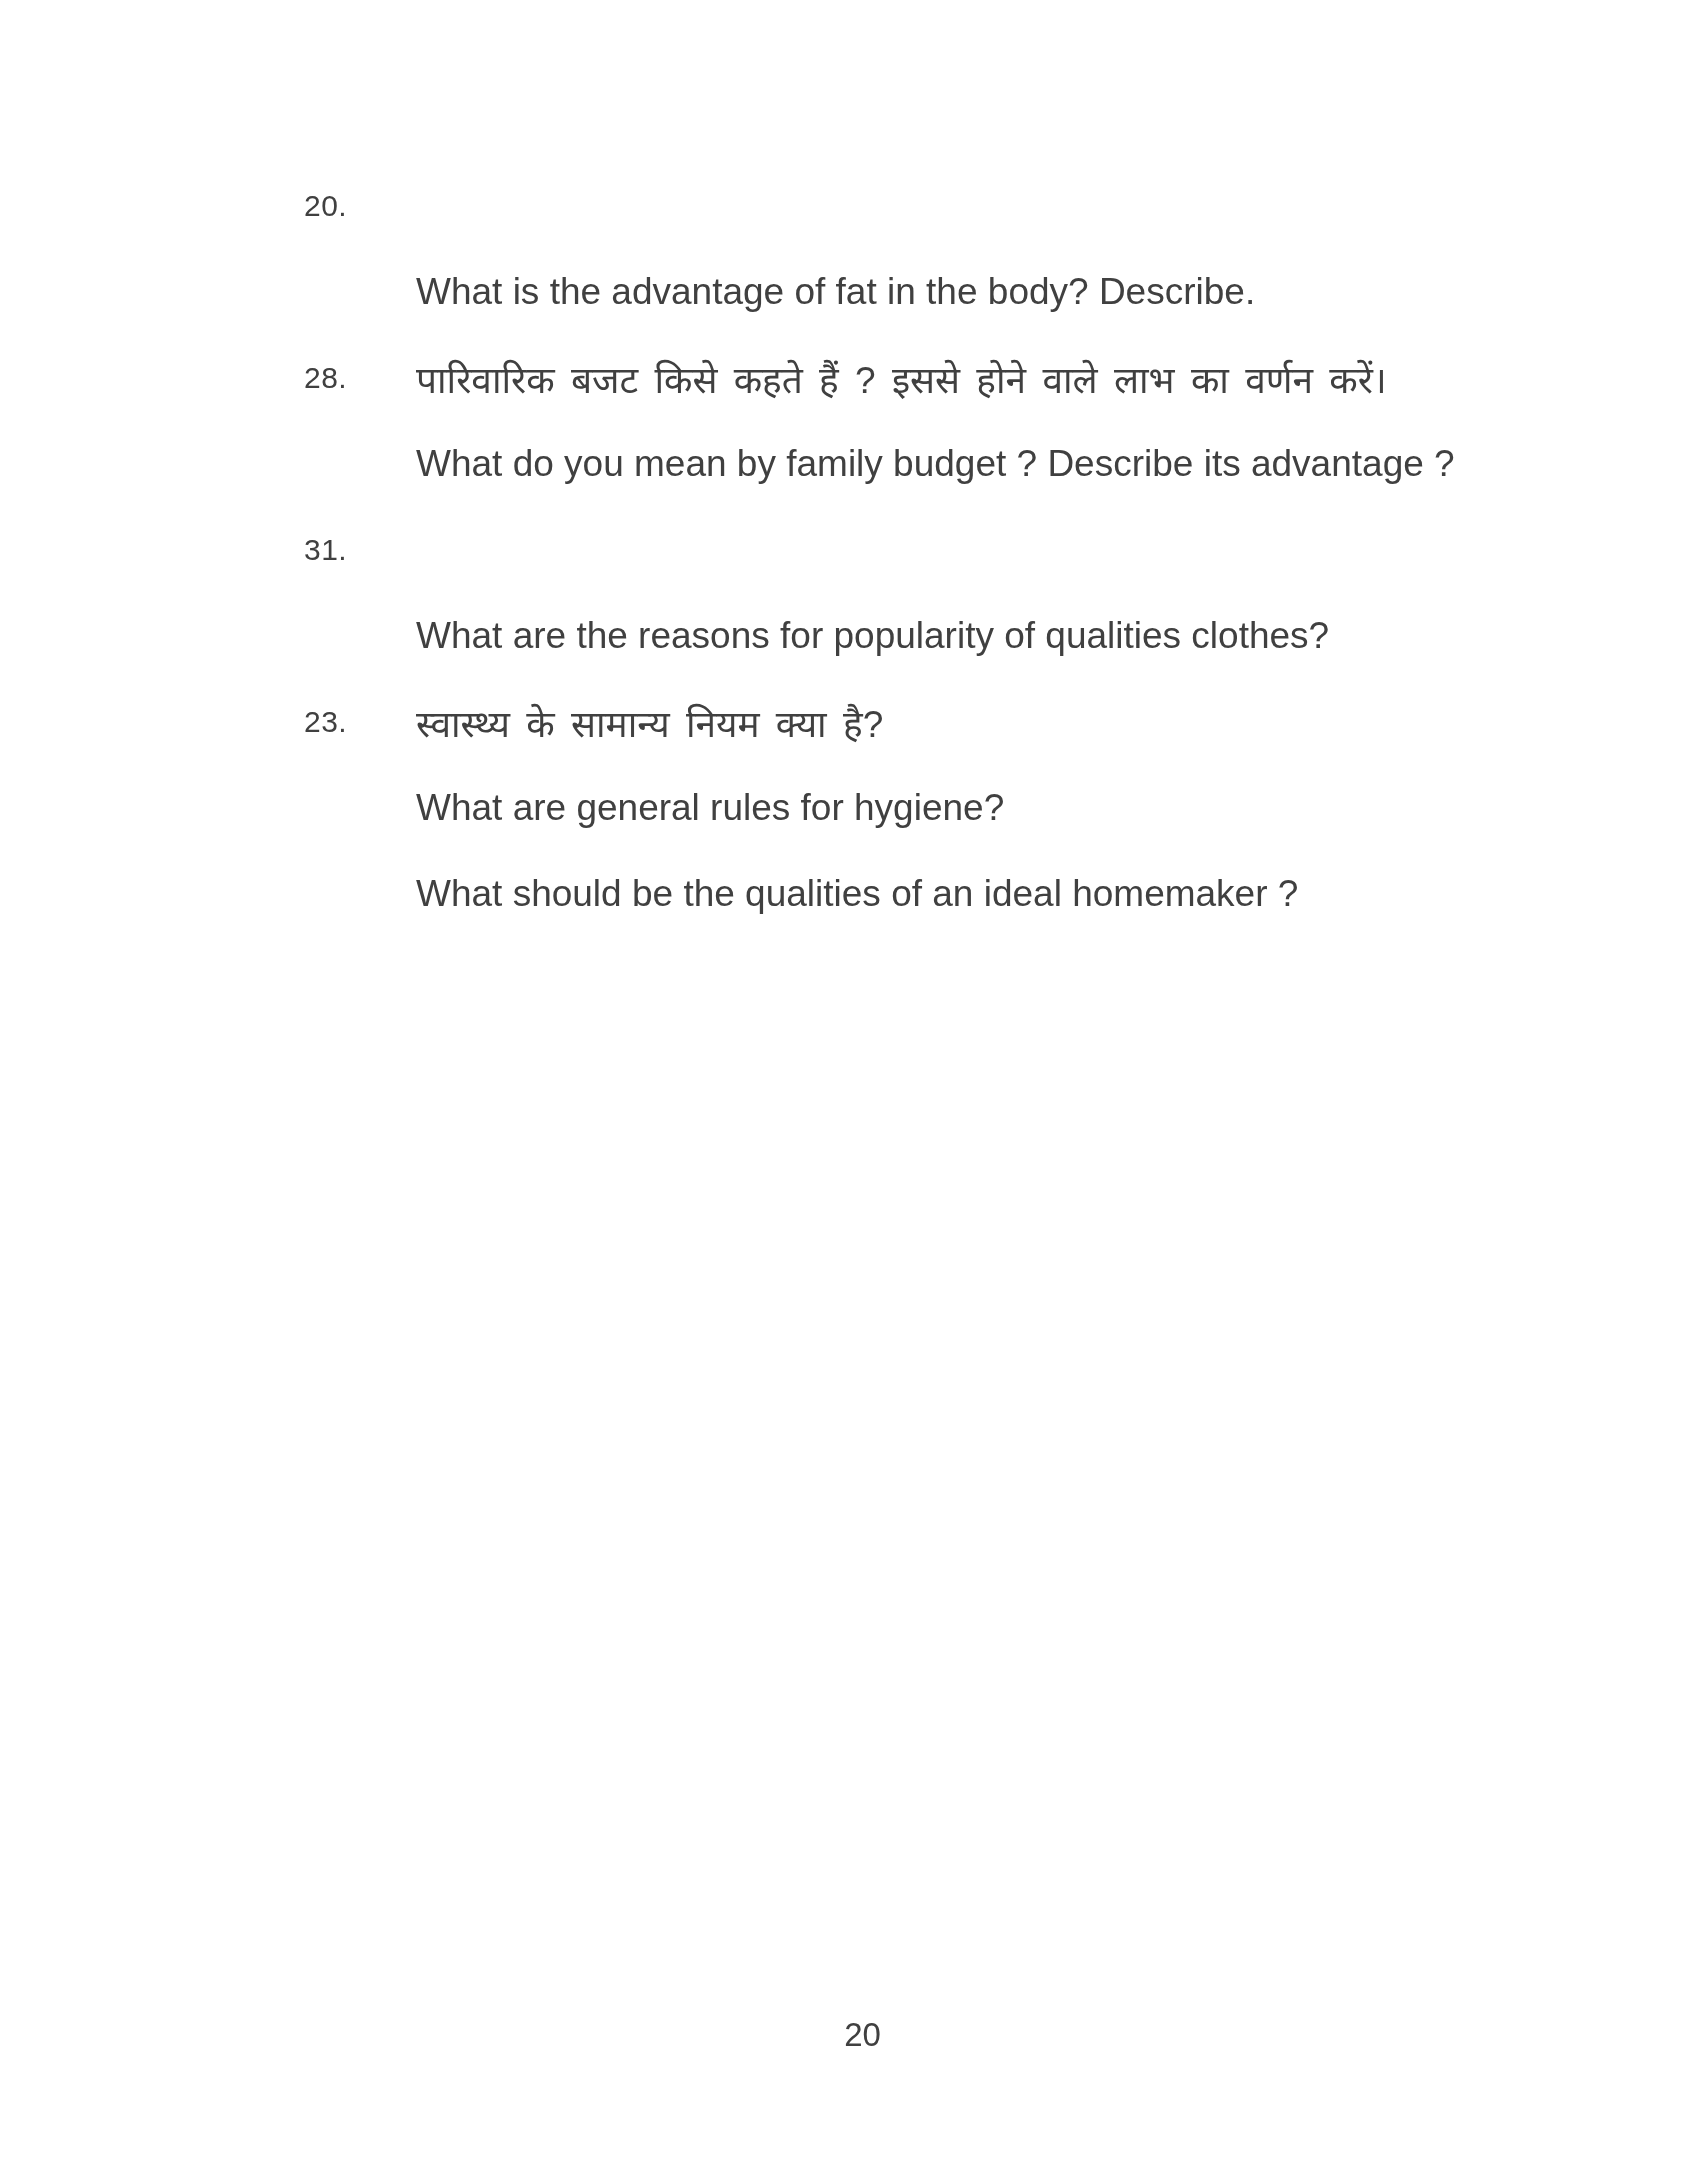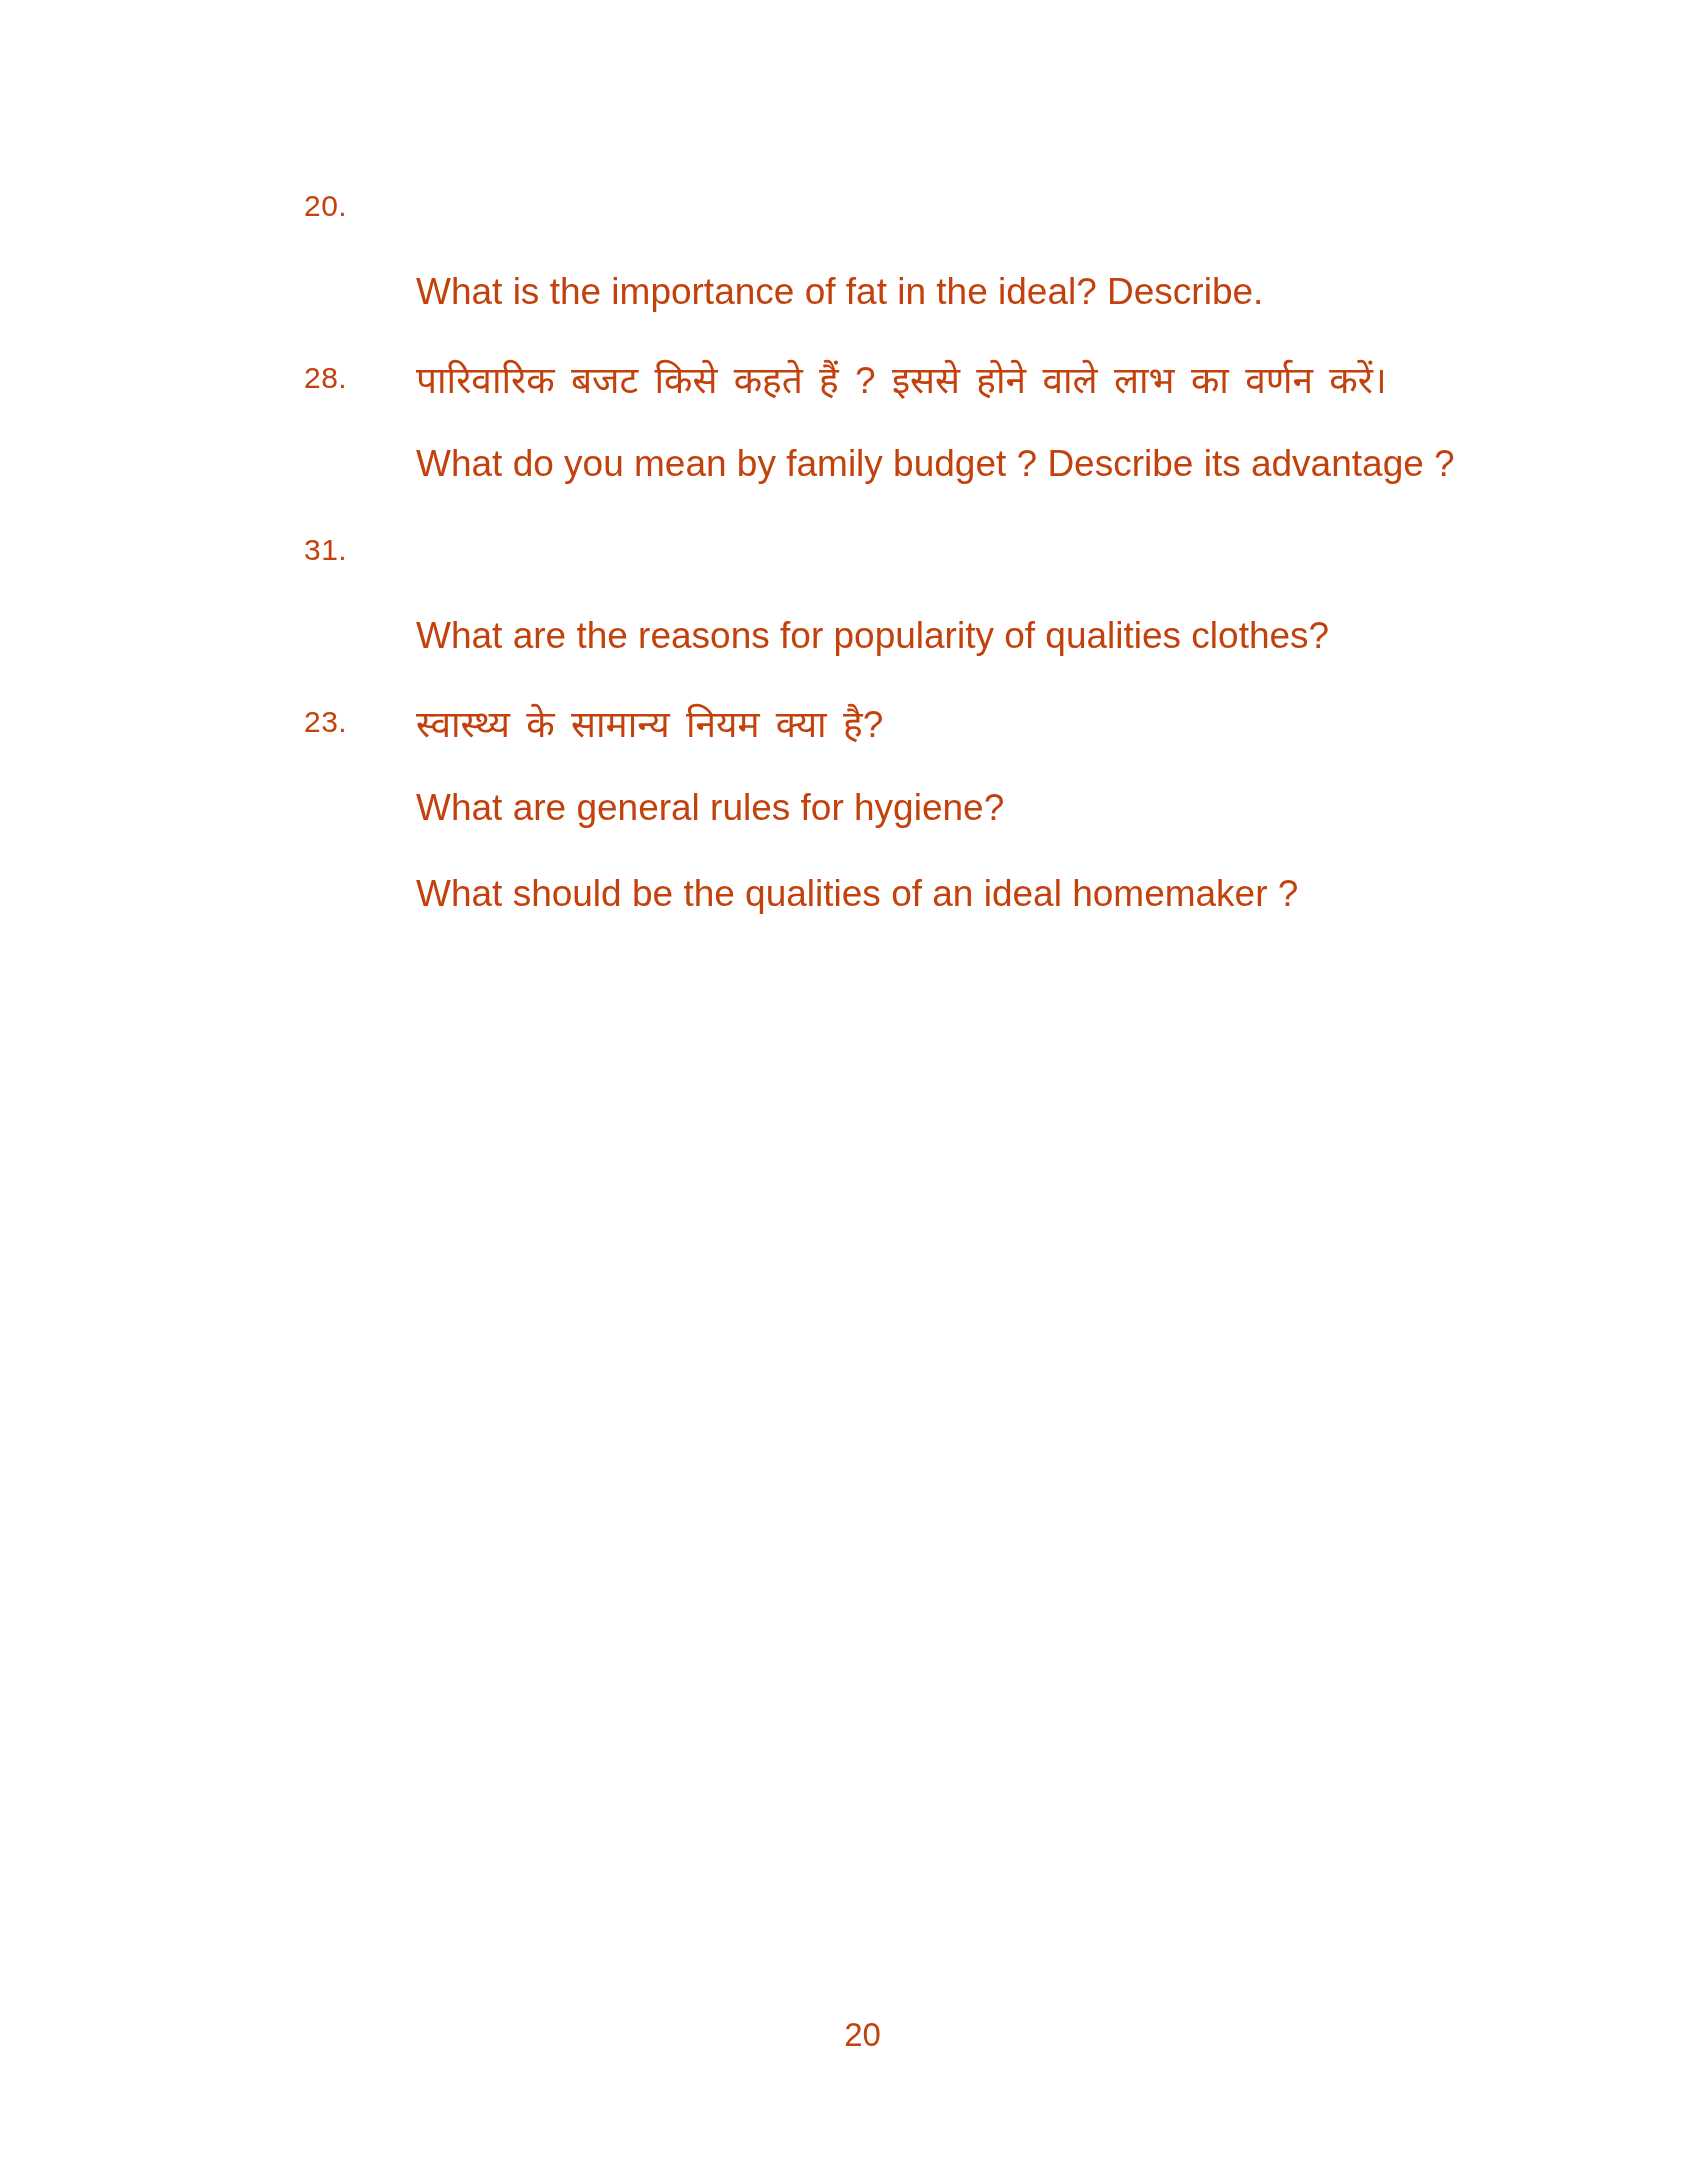--- a/index.html
+++ b/index.html
@@ -6,21 +6,21 @@
     margin: 0;
     padding: 0;
     background: #e8e8e8;
   }
   .page {
     position: relative;
     width: 1683px;
     height: 2178px;
     margin: 0 auto;
     background: #ffffff;
-    color: #c2410c;
+    color: #404040;
     font-family: "Liberation Sans", "DejaVu Sans", sans-serif;
     overflow: hidden;
   }
   .questions {
     position: absolute;
     top: 163px;
     left: 304px;
     right: 139px;
   }
   .qrow {
@@ -63,21 +63,21 @@
 
 <div class="page">
 
   <div class="questions">
 
     <div class="qrow">
       <div class="qnum">20.</div>
     </div>
     <div class="qrow">
       <div class="qnum"></div>
-      <div class="qtext english">What is the importance of fat in the ideal? Describe.</div>
+      <div class="qtext english">What is the advantage of fat in the body? Describe.</div>
     </div>
 
     <div class="qrow">
       <div class="qnum">28.</div>
       <div class="qtext hindi">पारिवारिक बजट किसे कहते हैं ? इससे होने वाले लाभ का वर्णन करें।</div>
     </div>
     <div class="qrow">
       <div class="qnum"></div>
       <div class="qtext english">What do you mean by family budget ? Describe its advantage ?</div>
     </div>

